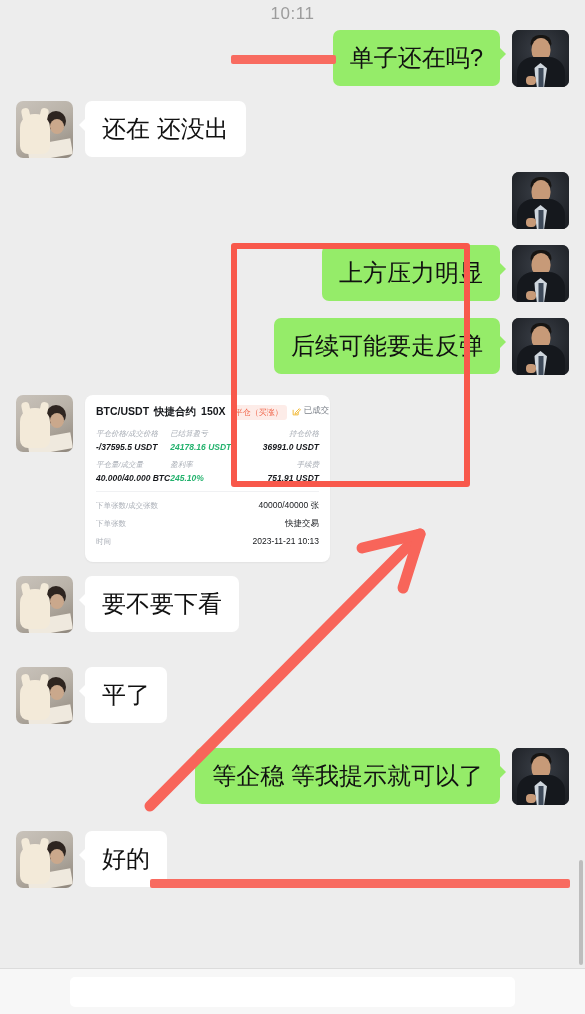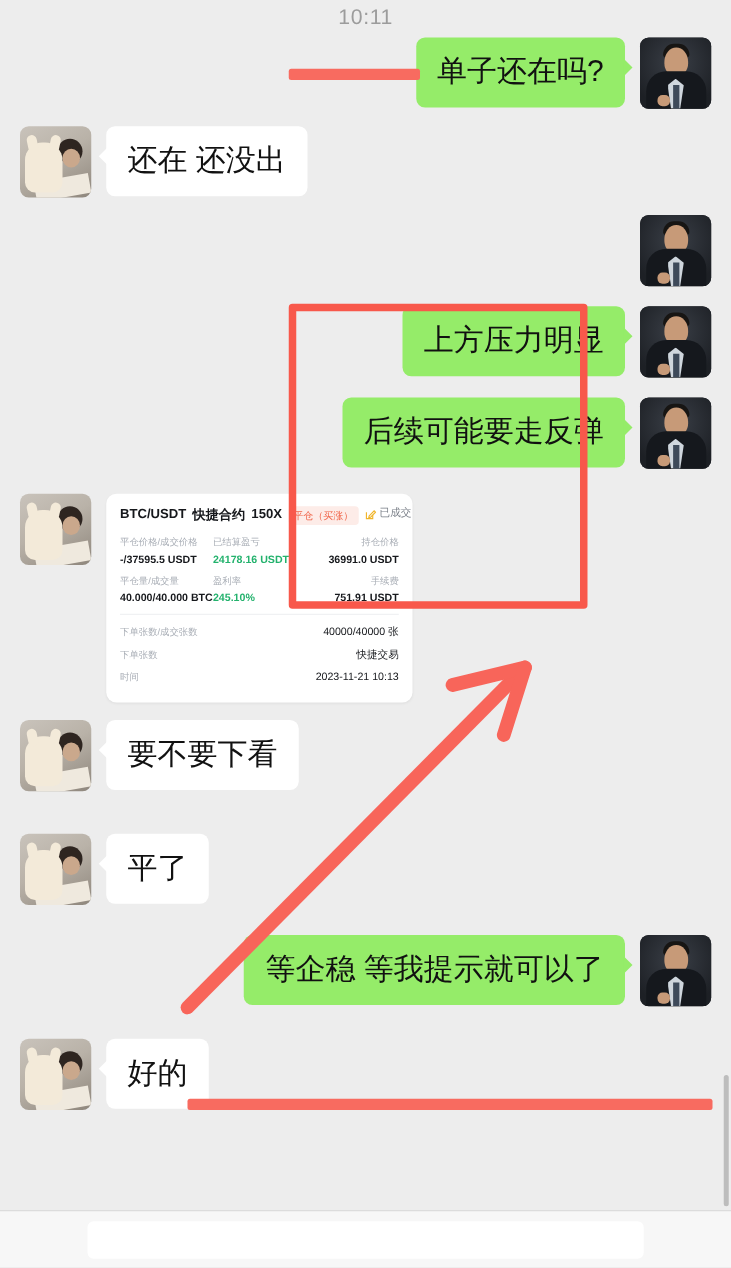--- a/index.html
+++ b/index.html
@@ -182,21 +182,21 @@
     white-space: nowrap;
   }
   .tc-status {
     margin-left: auto;
     display: flex; align-items: center; gap: 3px;
     font-size: 8.5px; color: #7b8089;
     white-space: nowrap;
   }
   .tc-icon { width: 9px; height: 9px; flex: 0 0 9px; }
 
-  .tc-grid { display: grid; grid-template-columns: 1fr 1fr 1fr; row-gap: 8px; margin-bottom: 8px; }
+  .tc-grid { display: grid; grid-template-columns: 1fr 1fr 1fr; row-gap: 8px; margin-bottom: 8px; font-style: italic; }
   .tc-cell.c2 { text-align: left; }
   .tc-cell.c3 { text-align: right; }
   .tc-lbl { font-size: 7.5px; color: #a9aeb6; margin-bottom: 3px; white-space: nowrap; }
   .tc-val { font-size: 8.5px; color: #16181c; font-weight: bold; white-space: nowrap; }
   .tc-val.green { color: #23b26d; }
 
   .tc-div { height: 1px; background: #f0f1f3; margin: 2px 0 8px 0; }
 
   .tc-line { display: flex; justify-content: space-between; align-items: baseline; margin-bottom: 6px; }
   .tc-line .k { font-size: 7.5px; color: #a9aeb6; white-space: nowrap; }

